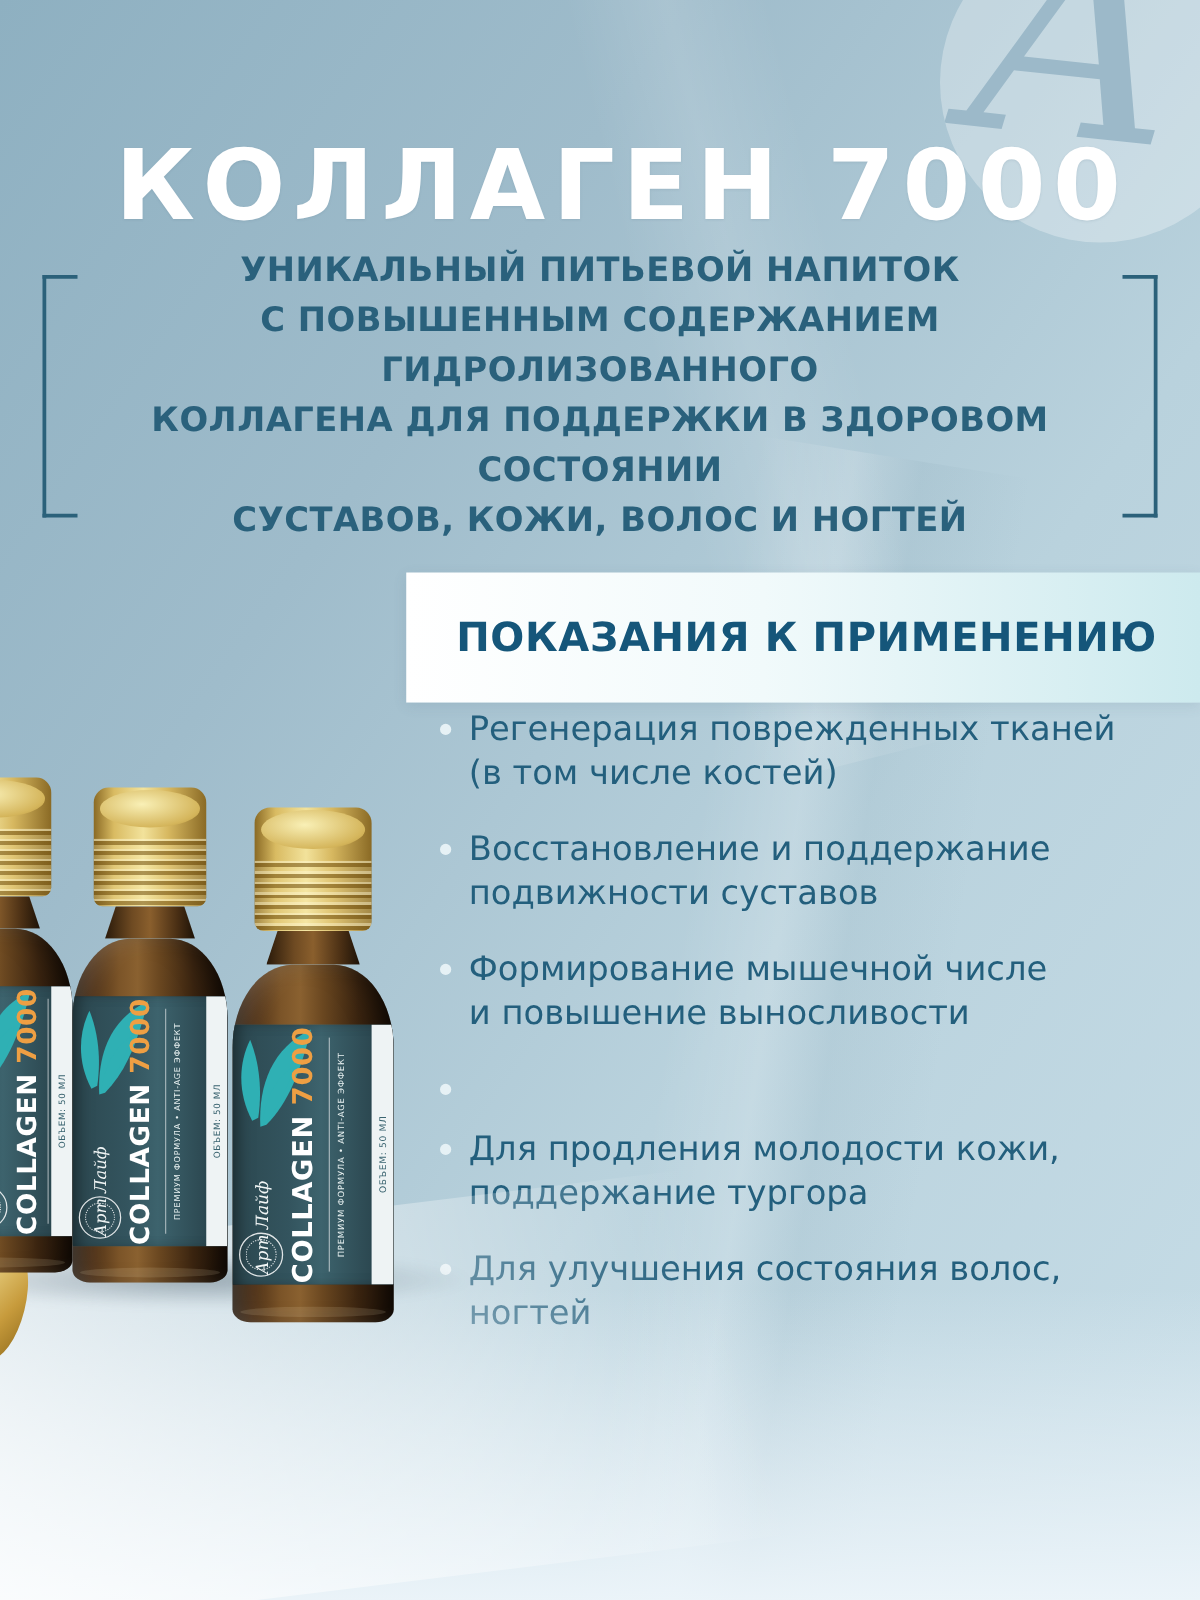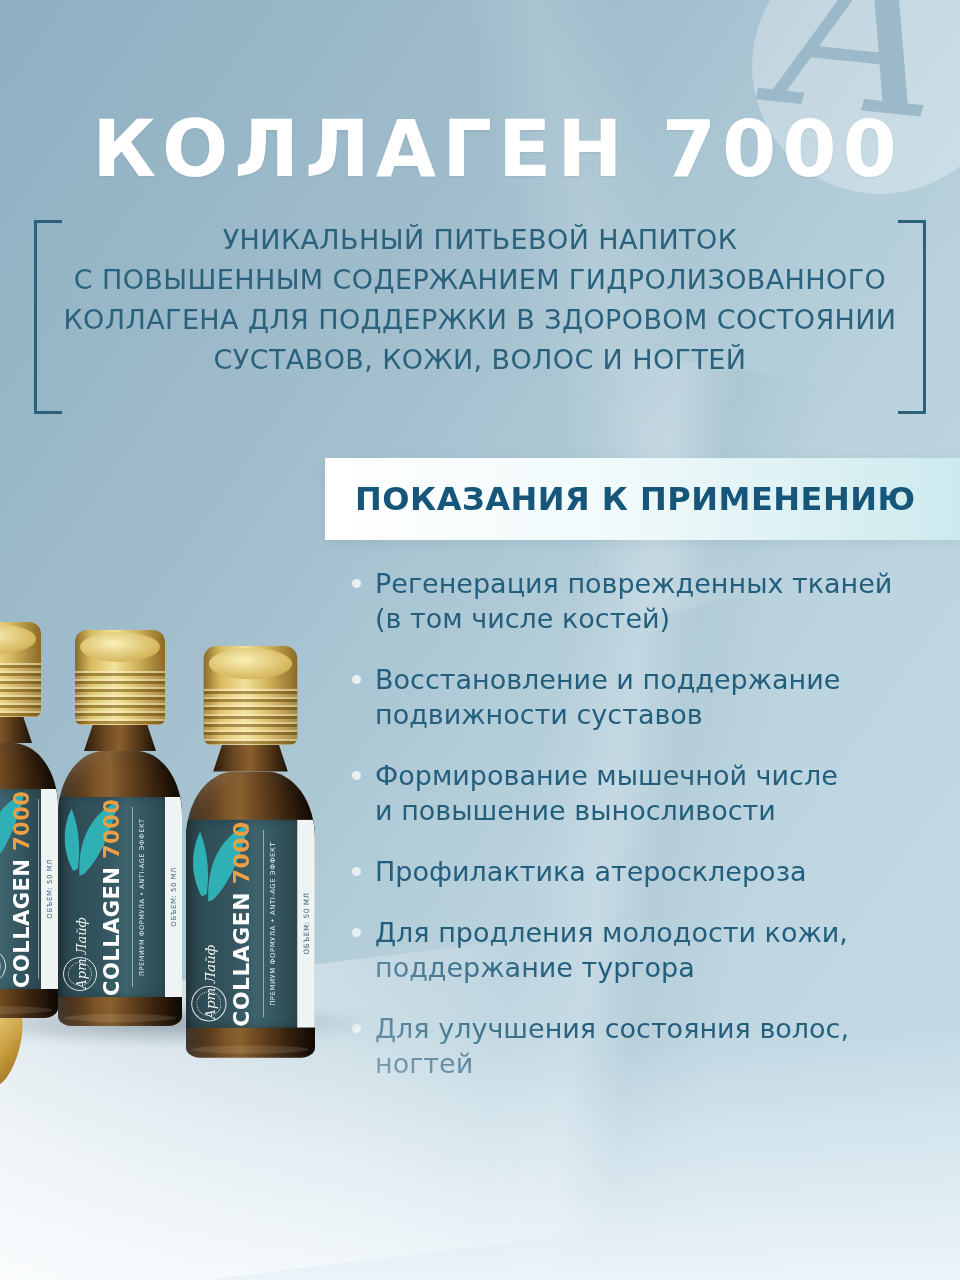--- a/index.html
+++ b/index.html
@@ -29,31 +29,31 @@
     font-family:"DejaVu Serif",serif; font-style:italic; font-size:225px; line-height:1;
     color:#9cb9c9; transform:rotate(6deg); }
 
   
   .title { position:absolute; top:104px; left:0; width:100%; margin:0; text-align:center;
     font-size:78px; font-weight:900; letter-spacing:6px; color:#ffffff;
     text-shadow:0 1px 2px rgba(80,110,130,.15);padding-left:35px; }
 
   
   .subtitle-block { position:absolute; top:220px; left:34px; right:34px; height:194px;
-    display:flex; justify-content:center; }
+    display:flex; align-items:center; justify-content:center;font-weight:bold; }
   .bracket { position:absolute; top:0; bottom:0; width:28px;
     border-top:3px solid #2b617a; border-bottom:3px solid #2b617a; }
   .bracket.left  { left:0;  border-left:3px solid #2b617a; }
   .bracket.right { right:0; border-right:3px solid #2b617a; }
   .subtitle { margin:0; text-align:center; white-space:pre-line;
     font-size:27px; line-height:40px; color:#2a617c; letter-spacing:.4px; }
 
   
-  .heading-box { position:absolute; left:325px; top:458px; right:0; height:82px;
-    display:flex; align-items:center; padding-left:30px;
+  .heading-box { position:absolute; left:325px; top:458px; right:0; height:104px;
+    display:flex; align-items:center; padding-left:40px;
     background:linear-gradient(90deg, #ffffff 0%, #f1fafb 45%, #cdeaee 100%);
     box-shadow:0 3px 10px rgba(70,100,120,.12); }
   .heading-box span { font-size:32px; font-weight:bold; color:#15567a; letter-spacing:.5px; }
   .bullets { position:absolute; left:352px; top:566px; width:590px; margin:0; padding:0; list-style:none; }
   .bullets li { display:flex; gap:14px; margin-bottom:26px; }
   .dot { flex:0 0 auto; width:9px; height:9px; margin-top:13px; border-radius:50%; background:#e6f1f5; }
   .li-text { white-space:pre-line; font-size:27px; line-height:35px; color:#235f7d; }
 
   
   .photo { position:absolute; left:0; top:0; width:100%; height:100%; pointer-events:none; }
@@ -151,21 +151,20 @@
       <span class="li-text">Восстановление и поддержание
 подвижности суставов</span>
     </li>
     <li>
       <span class="dot"></span>
       <span class="li-text">Формирование мышечной числе
 и повышение выносливости</span>
     </li>
     <li>
       <span class="dot"></span>
-      <span class="li-text">Профилактика атеросклероза</span>
     </li>
     <li>
       <span class="dot"></span>
       <span class="li-text">Для продления молодости кожи,
 поддержание тургора</span>
     </li>
     <li>
       <span class="dot"></span>
       <span class="li-text">Для улучшения состояния волос,
 ногтей</span>

